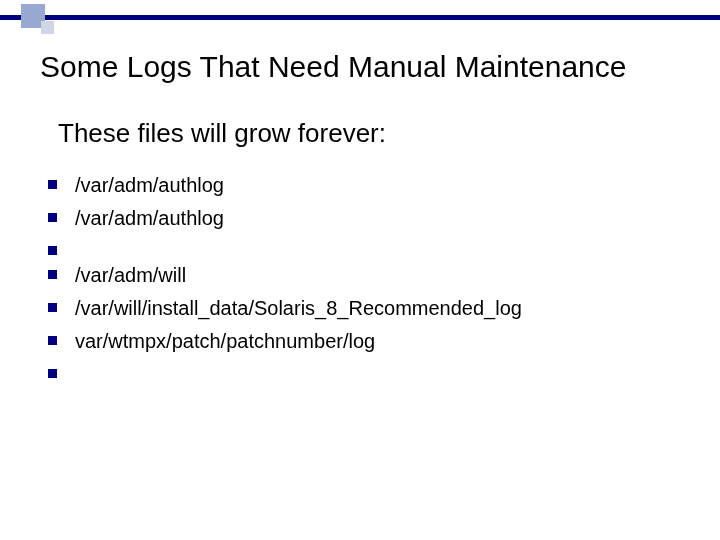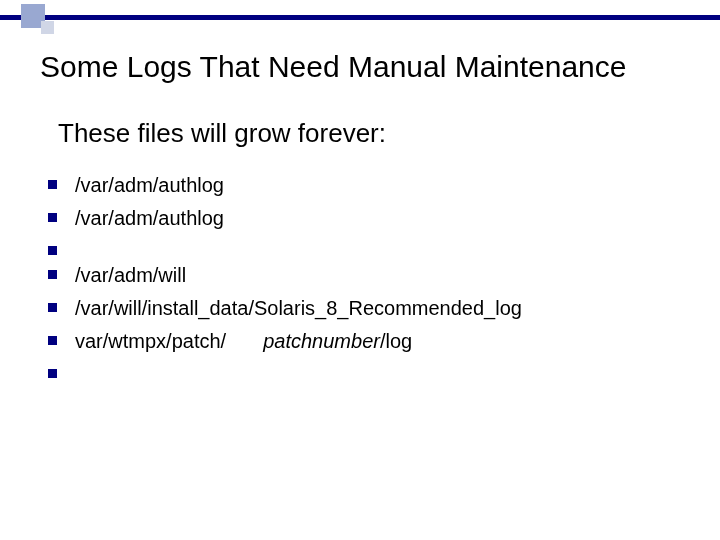--- a/index.html
+++ b/index.html
@@ -78,22 +78,20 @@
   }
   .bullet {
     width: 9px;
     height: 9px;
     background: #000080;
     flex-shrink: 0;
     margin-top: 8px;
     margin-right: 18px;
   }
   .italic {
-    font-style: italic;
-    margin-left: 37px;
   }
 </style>
 </head>
 <body>
 
 <div class="slide">
 
   <div class="decoration">
     <div class="bar"></div>
     <div class="square-large"></div>

